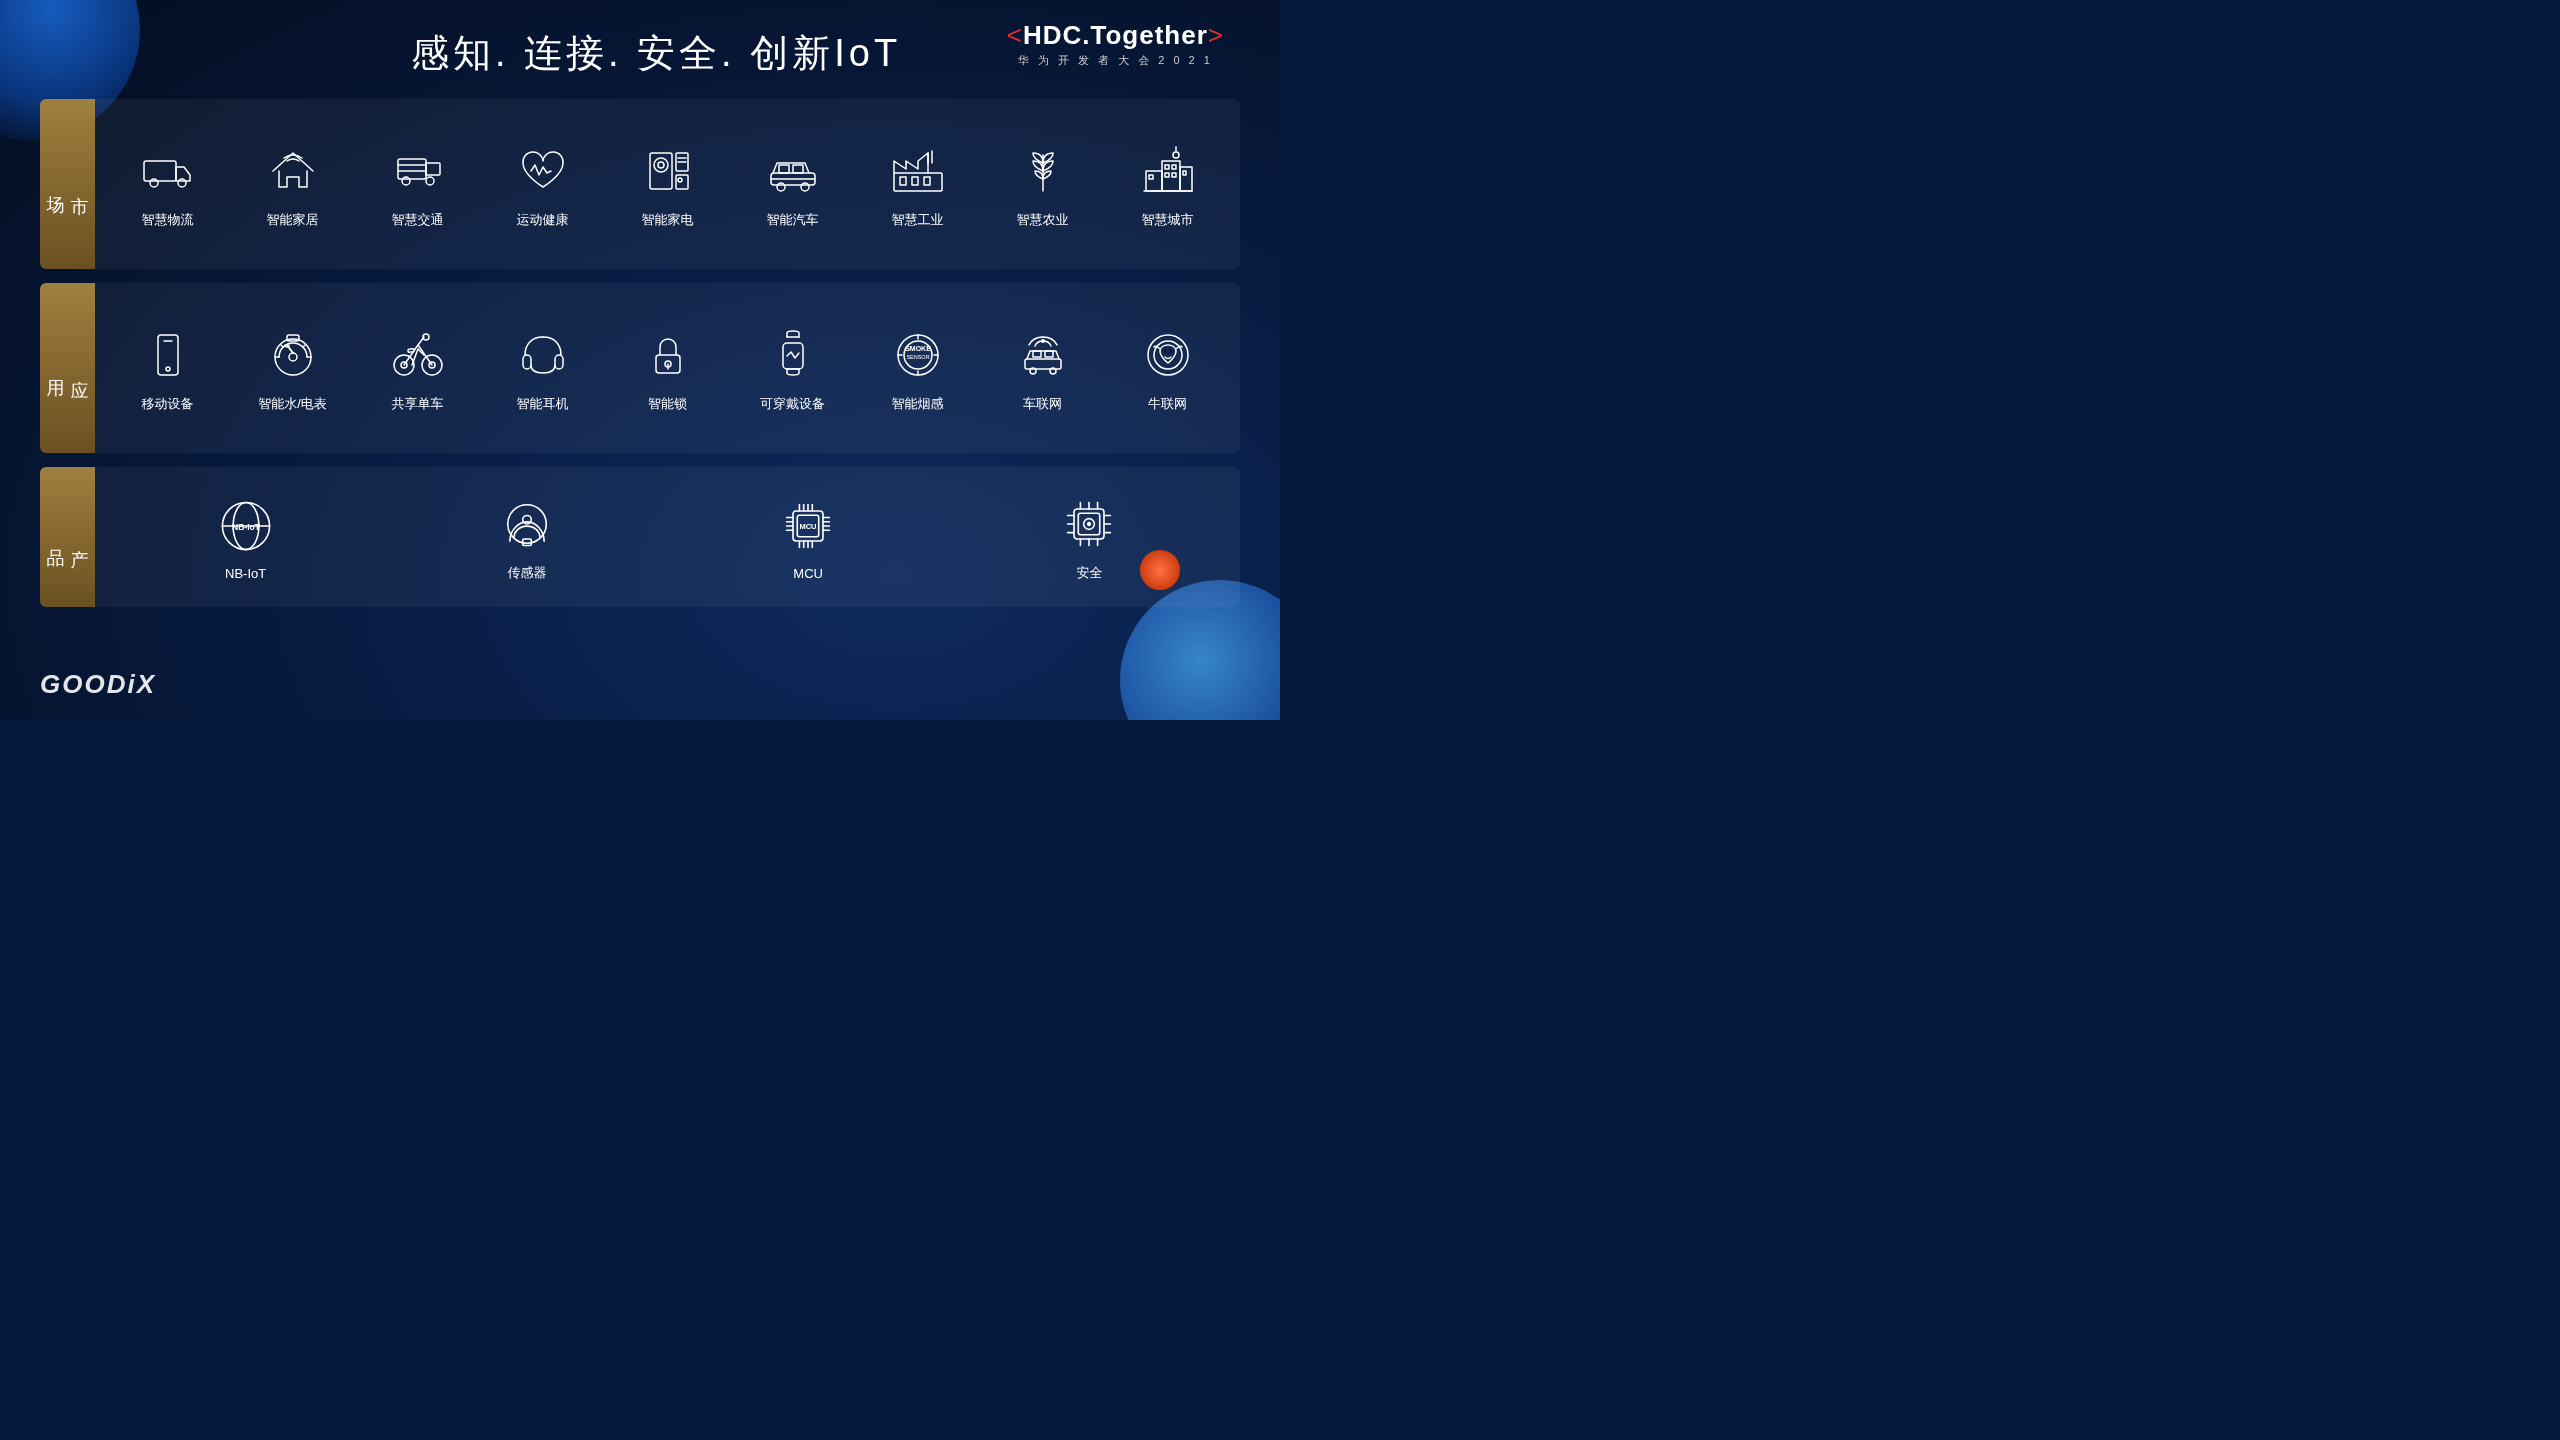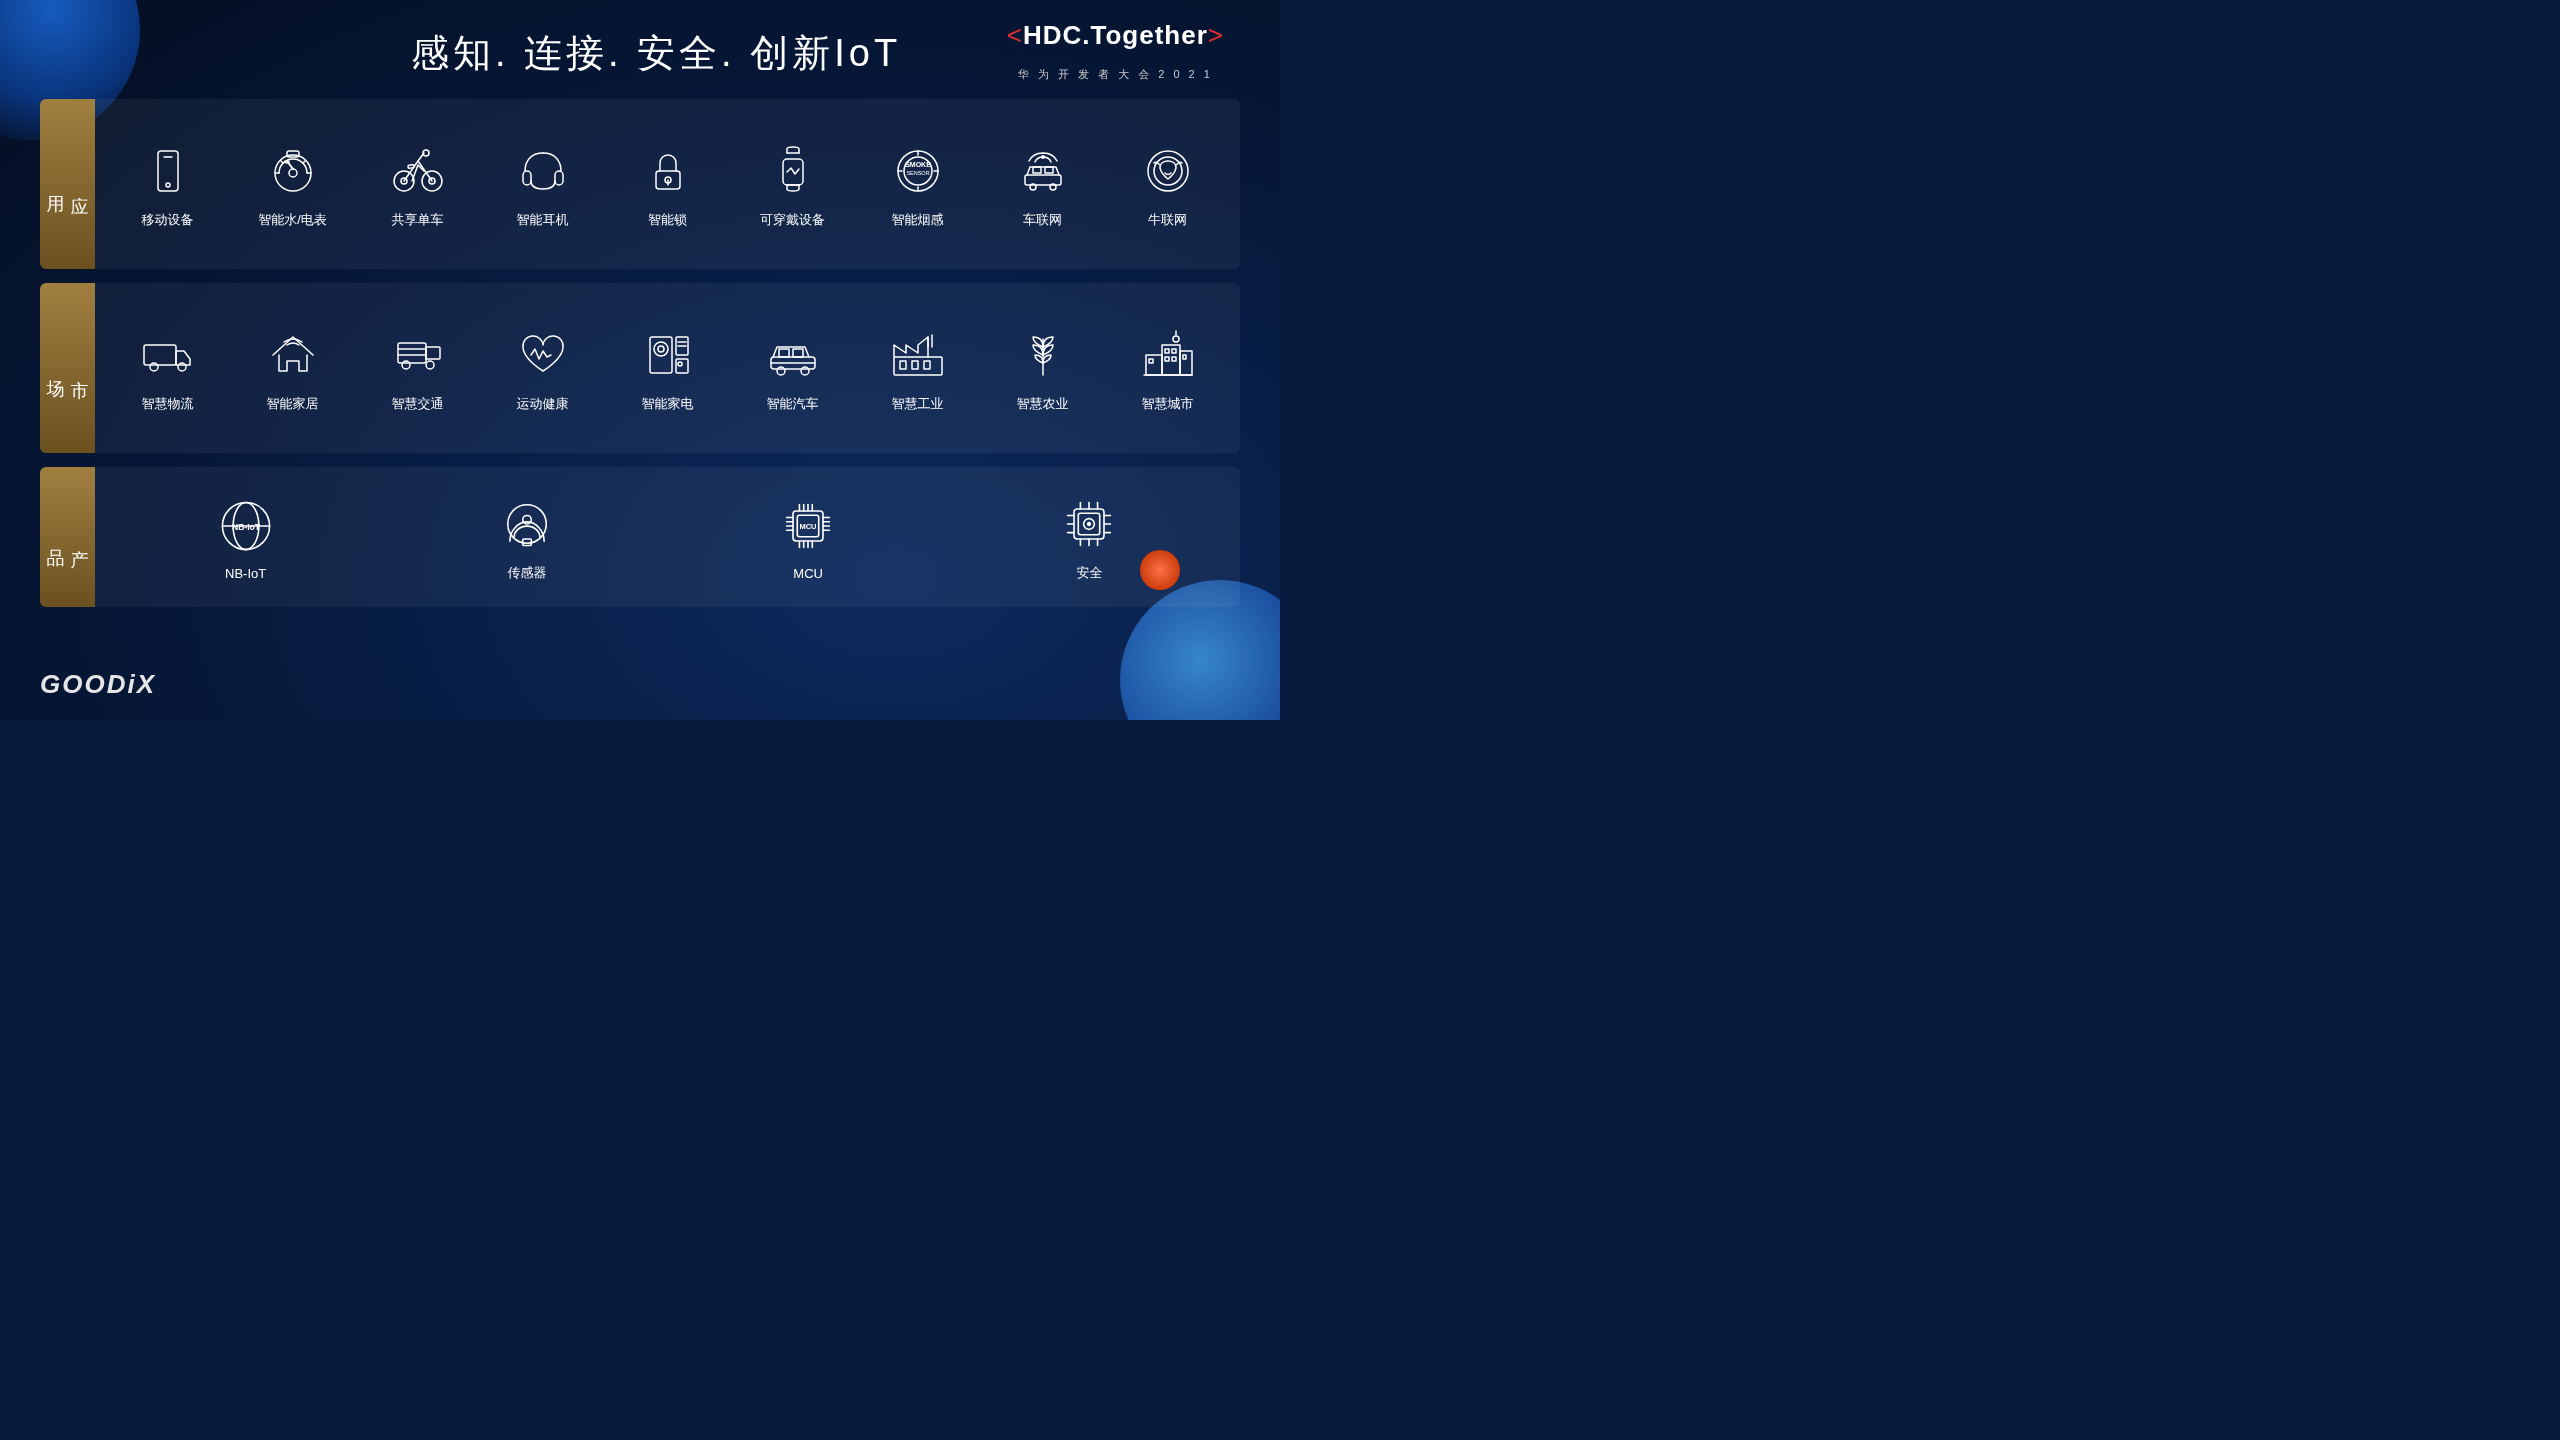--- a/index.html
+++ b/index.html
@@ -91,21 +91,21 @@
 
     .hdc-logo-text .angle-bracket {
       color: #e03030;
       font-weight: 400;
     }
 
     .hdc-logo-subtitle {
       font-size: 11px;
       color: #cccccc;
       letter-spacing: 3px;
-      margin-top: 16px;
+      margin-top: 2px;
     }
 
     
     .goodix-logo {
       position: absolute;
       bottom: 20px;
       left: 40px;
       z-index: 10;
       font-size: 26px;
       font-weight: 900;
@@ -238,164 +238,20 @@
 
 <div class="goodix-logo">GOODiX</div>
 
 <div class="header">
   <h1 class="header-title">感知. 连接. 安全. 创新IoT</h1>
 </div>
 
 <div class="main">
 
   <div class="category-row">
-    <div class="category-label">应<br>用</div>
-    <div class="items-container">
-
-      <div class="item">
-        <div class="item-icon">
-          <svg viewBox="0 0 56 56">
-              <rect x="18" y="8" width="20" height="40" rx="3"></rect>
-              <circle cx="28" cy="42" r="2"></circle>
-              <line x1="24" y1="14" x2="32" y2="14"></line>
-            </svg>
-        </div>
-        <span class="item-label">移动设备</span>
-      </div>
-
-      <div class="item">
-        <div class="item-icon">
-          <svg viewBox="0 0 56 56">
-              <circle cx="28" cy="30" r="18"></circle>
-              <circle cx="28" cy="30" r="4"></circle>
-              <path d="M14 30 A14 14 0 0 1 42 30"></path>
-              <line x1="28" y1="26" x2="22" y2="18" stroke-width="2"></line>
-              <line x1="14" y1="30" x2="10" y2="30"></line>
-              <line x1="42" y1="30" x2="46" y2="30"></line>
-              <path d="M18 20 l-2-2"></path>
-              <path d="M38 20 l2-2"></path>
-              <path d="M20 18 a2 2 0 1 0 4 0"></path>
-              <rect x="22" y="8" width="12" height="6" rx="2"></rect>
-            </svg>
-        </div>
-        <span class="item-label">智能水/电表</span>
-      </div>
-
-      <div class="item">
-        <div class="item-icon">
-          <svg viewBox="0 0 56 56">
-              <circle cx="14" cy="38" r="10"></circle>
-              <circle cx="42" cy="38" r="10"></circle>
-              <circle cx="14" cy="38" r="3"></circle>
-              <circle cx="42" cy="38" r="3"></circle>
-              <path d="M14 38 L28 18 L42 38"></path>
-              <path d="M28 18 L34 10"></path>
-              <circle cx="36" cy="10" r="3"></circle>
-              <path d="M22 38 L28 22 L34 28"></path>
-              <rect x="18" y="22" width="6" height="3" rx="1" transform="rotate(-10 21 23)"></rect>
-            </svg>
-        </div>
-        <span class="item-label">共享单车</span>
-      </div>
-
-      <div class="item">
-        <div class="item-icon">
-          <svg viewBox="0 0 56 56">
-              <path d="M28 10 C16 10 10 18 10 28"></path>
-              <path d="M28 10 C40 10 46 18 46 28"></path>
-              <rect x="8" y="28" width="8" height="14" rx="4"></rect>
-              <rect x="40" y="28" width="8" height="14" rx="4"></rect>
-              <path d="M16 38 C16 44 20 46 28 46 C36 46 40 44 40 38"></path>
-            </svg>
-        </div>
-        <span class="item-label">智能耳机</span>
-      </div>
-
-      <div class="item">
-        <div class="item-icon">
-          <svg viewBox="0 0 56 56">
-              <rect x="16" y="28" width="24" height="18" rx="3"></rect>
-              <path d="M20 28 V20 a8 8 0 0 1 16 0 V28"></path>
-              <circle cx="28" cy="37" r="3"></circle>
-              <line x1="28" y1="37" x2="28" y2="42"></line>
-            </svg>
-        </div>
-        <span class="item-label">智能锁</span>
-      </div>
-
-      <div class="item">
-        <div class="item-icon">
-          <svg viewBox="0 0 56 56">
-              <rect x="18" y="16" width="20" height="26" rx="4"></rect>
-              <line x1="22" y1="10" x2="34" y2="10"></line>
-              <line x1="22" y1="42" x2="34" y2="42"></line>
-              <path d="M22 42 v4 q0 2 6 2 q6 0 6-2 v-4"></path>
-              <path d="M22 10 v-4 q0-2 6-2 q6 0 6 2 v4"></path>
-              <path d="M22 29 L26 25 L30 31 L34 26"></path>
-              <circle cx="28" cy="29" r="0"></circle>
-            </svg>
-        </div>
-        <span class="item-label">可穿戴设备</span>
-      </div>
-
-      <div class="item">
-        <div class="item-icon">
-          <svg viewBox="0 0 56 56">
-              <circle cx="28" cy="28" r="20"></circle>
-              <circle cx="28" cy="28" r="14"></circle>
-              <text x="28" y="24" font-size="7" text-anchor="middle" fill="white" stroke="none" font-family="Arial" font-weight="bold">SMOKE</text>
-              <text x="28" y="32" font-size="5.5" text-anchor="middle" fill="white" stroke="none" font-family="Arial">SENSOR</text>
-              <line x1="28" y1="8" x2="28" y2="12"></line>
-              <line x1="28" y1="44" x2="28" y2="48"></line>
-              <line x1="8" y1="28" x2="12" y2="28"></line>
-              <line x1="44" y1="28" x2="48" y2="28"></line>
-            </svg>
-        </div>
-        <span class="item-label">智能烟感</span>
-      </div>
-
-      <div class="item">
-        <div class="item-icon">
-          <svg viewBox="0 0 56 56">
-              <path d="M12 32l3-8h26l3 8"></path>
-              <rect x="10" y="32" width="36" height="10" rx="2"></rect>
-              <circle cx="18" cy="44" r="3"></circle>
-              <circle cx="38" cy="44" r="3"></circle>
-              <rect x="18" y="24" width="8" height="6"></rect>
-              <rect x="30" y="24" width="8" height="6"></rect>
-              <path d="M28 14 q-6 0-8 5"></path>
-              <path d="M28 14 q6 0 8 5"></path>
-              <path d="M28 10 q-10 0-14 8"></path>
-              <path d="M28 10 q10 0 14 8"></path>
-              <circle cx="28" cy="14" r="2" fill="white" stroke="none"></circle>
-            </svg>
-        </div>
-        <span class="item-label">车联网</span>
-      </div>
-
-      <div class="item">
-        <div class="item-icon">
-          <svg viewBox="0 0 56 56">
-              <circle cx="28" cy="28" r="20"></circle>
-              <circle cx="28" cy="28" r="14"></circle>
-              <path d="M20 24 C20 20 24 18 28 18 C32 18 36 20 36 24 C36 30 28 36 28 36 C28 36 20 30 20 24z"></path>
-              <path d="M20 22 q-4-4-6-2"></path>
-              <path d="M36 22 q4-4 6-2"></path>
-              <circle cx="25" cy="24" r="2" fill="#071a3e" stroke="none"></circle>
-              <circle cx="31" cy="24" r="2" fill="#071a3e" stroke="none"></circle>
-              <path d="M25 30 q3 3 6 0"></path>
-            </svg>
-        </div>
-        <span class="item-label">牛联网</span>
-      </div>
-
-    </div>
-  </div>
-
-  <div class="category-row">
     <div class="category-label">市<br>场</div>
     <div class="items-container">
 
       <div class="item">
         <div class="item-icon">
           <svg viewBox="0 0 56 56">
               <rect x="4" y="18" width="32" height="20" rx="2"></rect>
               <path d="M36 24h8l6 8v6h-14V24z"></path>
               <circle cx="14" cy="40" r="4"></circle>
               <circle cx="42" cy="40" r="4"></circle>
@@ -513,20 +369,164 @@
               <rect x="32" y="22" width="4" height="4"></rect>
               <rect x="25" y="30" width="4" height="4"></rect>
               <rect x="32" y="30" width="4" height="4"></rect>
               <rect x="43" y="28" width="3" height="4"></rect>
               <line x1="4" y1="48" x2="52" y2="48"></line>
               <circle cx="36" cy="12" r="3"></circle>
               <line x1="36" y1="8" x2="36" y2="4"></line>
             </svg>
         </div>
         <span class="item-label">智慧城市</span>
+      </div>
+
+    </div>
+  </div>
+
+  <div class="category-row">
+    <div class="category-label">应<br>用</div>
+    <div class="items-container">
+
+      <div class="item">
+        <div class="item-icon">
+          <svg viewBox="0 0 56 56">
+              <rect x="18" y="8" width="20" height="40" rx="3"></rect>
+              <circle cx="28" cy="42" r="2"></circle>
+              <line x1="24" y1="14" x2="32" y2="14"></line>
+            </svg>
+        </div>
+        <span class="item-label">移动设备</span>
+      </div>
+
+      <div class="item">
+        <div class="item-icon">
+          <svg viewBox="0 0 56 56">
+              <circle cx="28" cy="30" r="18"></circle>
+              <circle cx="28" cy="30" r="4"></circle>
+              <path d="M14 30 A14 14 0 0 1 42 30"></path>
+              <line x1="28" y1="26" x2="22" y2="18" stroke-width="2"></line>
+              <line x1="14" y1="30" x2="10" y2="30"></line>
+              <line x1="42" y1="30" x2="46" y2="30"></line>
+              <path d="M18 20 l-2-2"></path>
+              <path d="M38 20 l2-2"></path>
+              <path d="M20 18 a2 2 0 1 0 4 0"></path>
+              <rect x="22" y="8" width="12" height="6" rx="2"></rect>
+            </svg>
+        </div>
+        <span class="item-label">智能水/电表</span>
+      </div>
+
+      <div class="item">
+        <div class="item-icon">
+          <svg viewBox="0 0 56 56">
+              <circle cx="14" cy="38" r="10"></circle>
+              <circle cx="42" cy="38" r="10"></circle>
+              <circle cx="14" cy="38" r="3"></circle>
+              <circle cx="42" cy="38" r="3"></circle>
+              <path d="M14 38 L28 18 L42 38"></path>
+              <path d="M28 18 L34 10"></path>
+              <circle cx="36" cy="10" r="3"></circle>
+              <path d="M22 38 L28 22 L34 28"></path>
+              <rect x="18" y="22" width="6" height="3" rx="1" transform="rotate(-10 21 23)"></rect>
+            </svg>
+        </div>
+        <span class="item-label">共享单车</span>
+      </div>
+
+      <div class="item">
+        <div class="item-icon">
+          <svg viewBox="0 0 56 56">
+              <path d="M28 10 C16 10 10 18 10 28"></path>
+              <path d="M28 10 C40 10 46 18 46 28"></path>
+              <rect x="8" y="28" width="8" height="14" rx="4"></rect>
+              <rect x="40" y="28" width="8" height="14" rx="4"></rect>
+              <path d="M16 38 C16 44 20 46 28 46 C36 46 40 44 40 38"></path>
+            </svg>
+        </div>
+        <span class="item-label">智能耳机</span>
+      </div>
+
+      <div class="item">
+        <div class="item-icon">
+          <svg viewBox="0 0 56 56">
+              <rect x="16" y="28" width="24" height="18" rx="3"></rect>
+              <path d="M20 28 V20 a8 8 0 0 1 16 0 V28"></path>
+              <circle cx="28" cy="37" r="3"></circle>
+              <line x1="28" y1="37" x2="28" y2="42"></line>
+            </svg>
+        </div>
+        <span class="item-label">智能锁</span>
+      </div>
+
+      <div class="item">
+        <div class="item-icon">
+          <svg viewBox="0 0 56 56">
+              <rect x="18" y="16" width="20" height="26" rx="4"></rect>
+              <line x1="22" y1="10" x2="34" y2="10"></line>
+              <line x1="22" y1="42" x2="34" y2="42"></line>
+              <path d="M22 42 v4 q0 2 6 2 q6 0 6-2 v-4"></path>
+              <path d="M22 10 v-4 q0-2 6-2 q6 0 6 2 v4"></path>
+              <path d="M22 29 L26 25 L30 31 L34 26"></path>
+              <circle cx="28" cy="29" r="0"></circle>
+            </svg>
+        </div>
+        <span class="item-label">可穿戴设备</span>
+      </div>
+
+      <div class="item">
+        <div class="item-icon">
+          <svg viewBox="0 0 56 56">
+              <circle cx="28" cy="28" r="20"></circle>
+              <circle cx="28" cy="28" r="14"></circle>
+              <text x="28" y="24" font-size="7" text-anchor="middle" fill="white" stroke="none" font-family="Arial" font-weight="bold">SMOKE</text>
+              <text x="28" y="32" font-size="5.5" text-anchor="middle" fill="white" stroke="none" font-family="Arial">SENSOR</text>
+              <line x1="28" y1="8" x2="28" y2="12"></line>
+              <line x1="28" y1="44" x2="28" y2="48"></line>
+              <line x1="8" y1="28" x2="12" y2="28"></line>
+              <line x1="44" y1="28" x2="48" y2="28"></line>
+            </svg>
+        </div>
+        <span class="item-label">智能烟感</span>
+      </div>
+
+      <div class="item">
+        <div class="item-icon">
+          <svg viewBox="0 0 56 56">
+              <path d="M12 32l3-8h26l3 8"></path>
+              <rect x="10" y="32" width="36" height="10" rx="2"></rect>
+              <circle cx="18" cy="44" r="3"></circle>
+              <circle cx="38" cy="44" r="3"></circle>
+              <rect x="18" y="24" width="8" height="6"></rect>
+              <rect x="30" y="24" width="8" height="6"></rect>
+              <path d="M28 14 q-6 0-8 5"></path>
+              <path d="M28 14 q6 0 8 5"></path>
+              <path d="M28 10 q-10 0-14 8"></path>
+              <path d="M28 10 q10 0 14 8"></path>
+              <circle cx="28" cy="14" r="2" fill="white" stroke="none"></circle>
+            </svg>
+        </div>
+        <span class="item-label">车联网</span>
+      </div>
+
+      <div class="item">
+        <div class="item-icon">
+          <svg viewBox="0 0 56 56">
+              <circle cx="28" cy="28" r="20"></circle>
+              <circle cx="28" cy="28" r="14"></circle>
+              <path d="M20 24 C20 20 24 18 28 18 C32 18 36 20 36 24 C36 30 28 36 28 36 C28 36 20 30 20 24z"></path>
+              <path d="M20 22 q-4-4-6-2"></path>
+              <path d="M36 22 q4-4 6-2"></path>
+              <circle cx="25" cy="24" r="2" fill="#071a3e" stroke="none"></circle>
+              <circle cx="31" cy="24" r="2" fill="#071a3e" stroke="none"></circle>
+              <path d="M25 30 q3 3 6 0"></path>
+            </svg>
+        </div>
+        <span class="item-label">牛联网</span>
       </div>
 
     </div>
   </div>
 
   <div class="category-row product-row">
     <div class="category-label">产<br>品</div>
     <div class="items-container">
 
 

